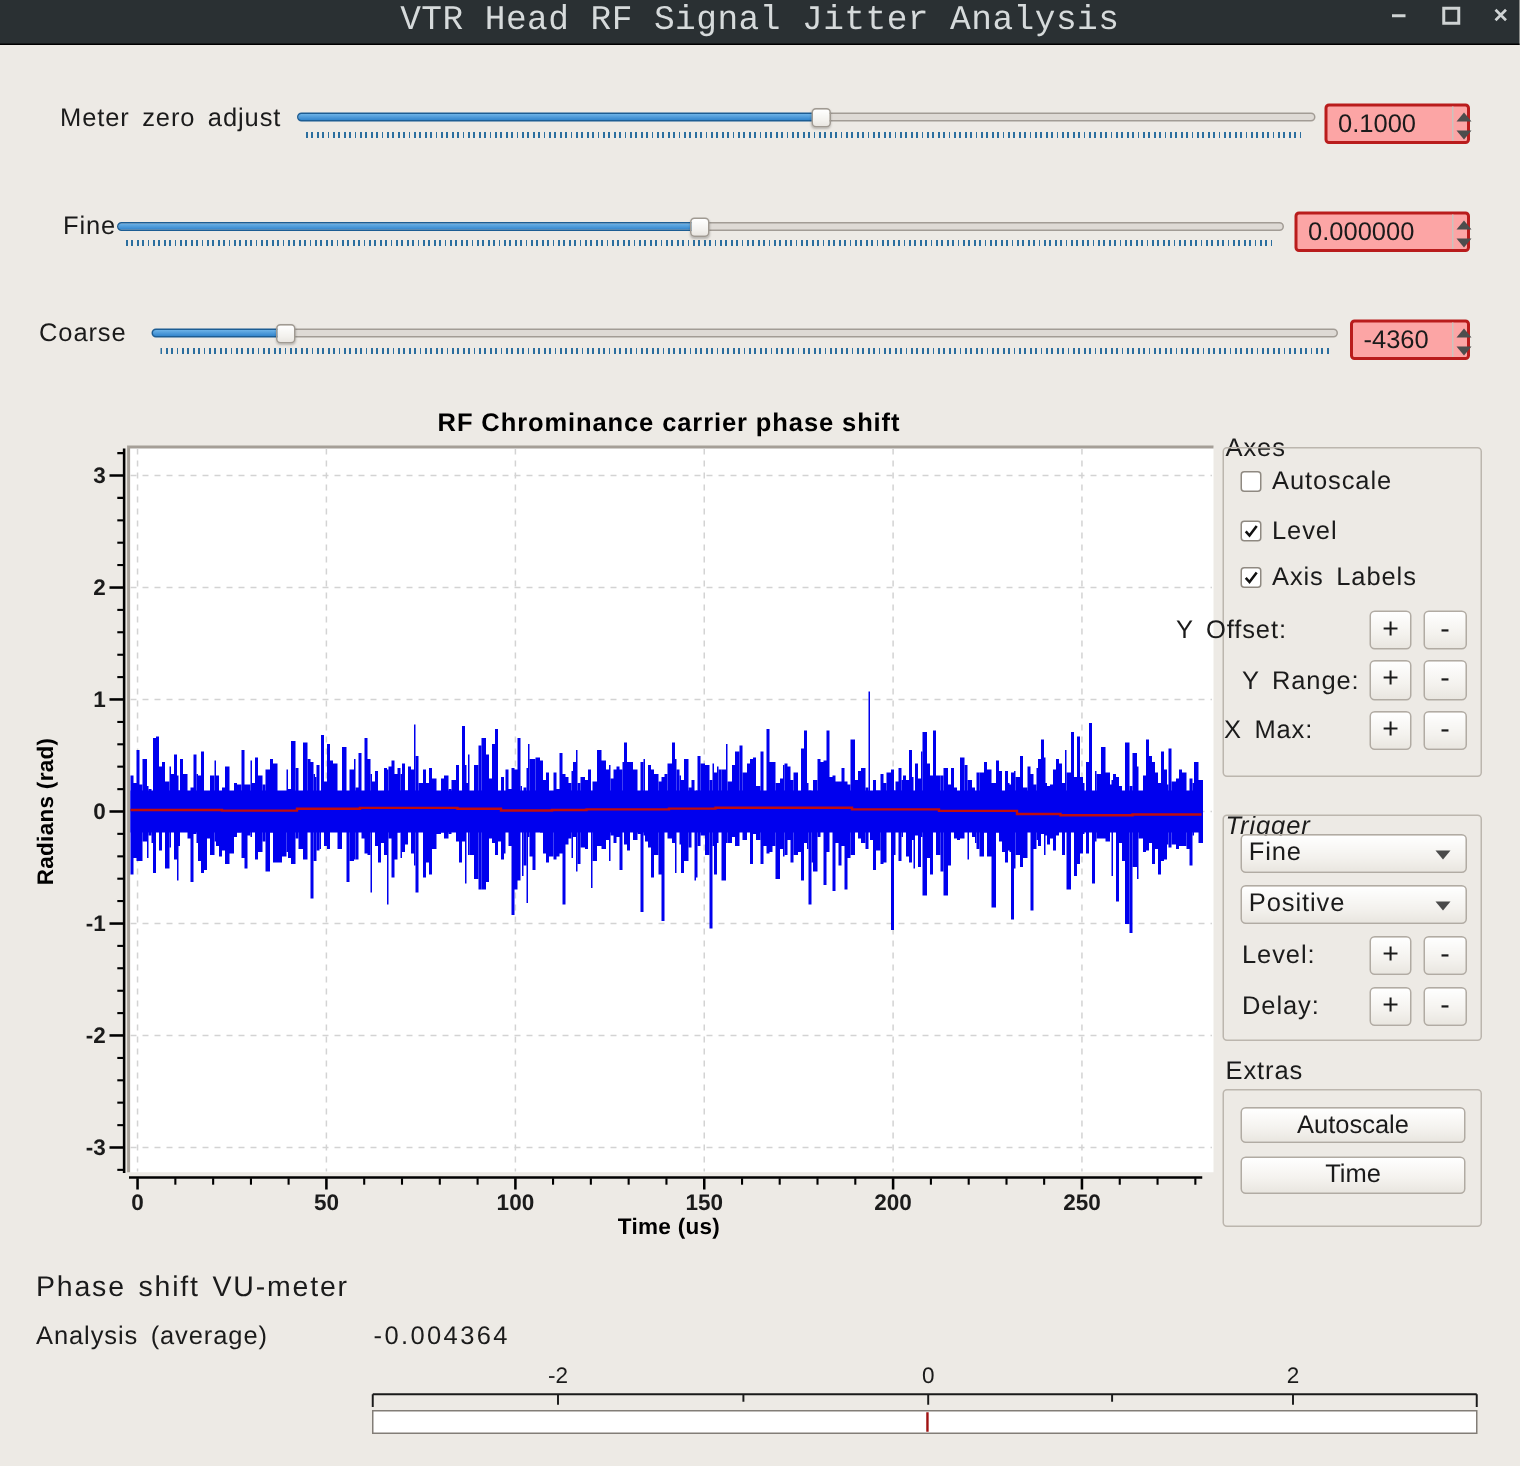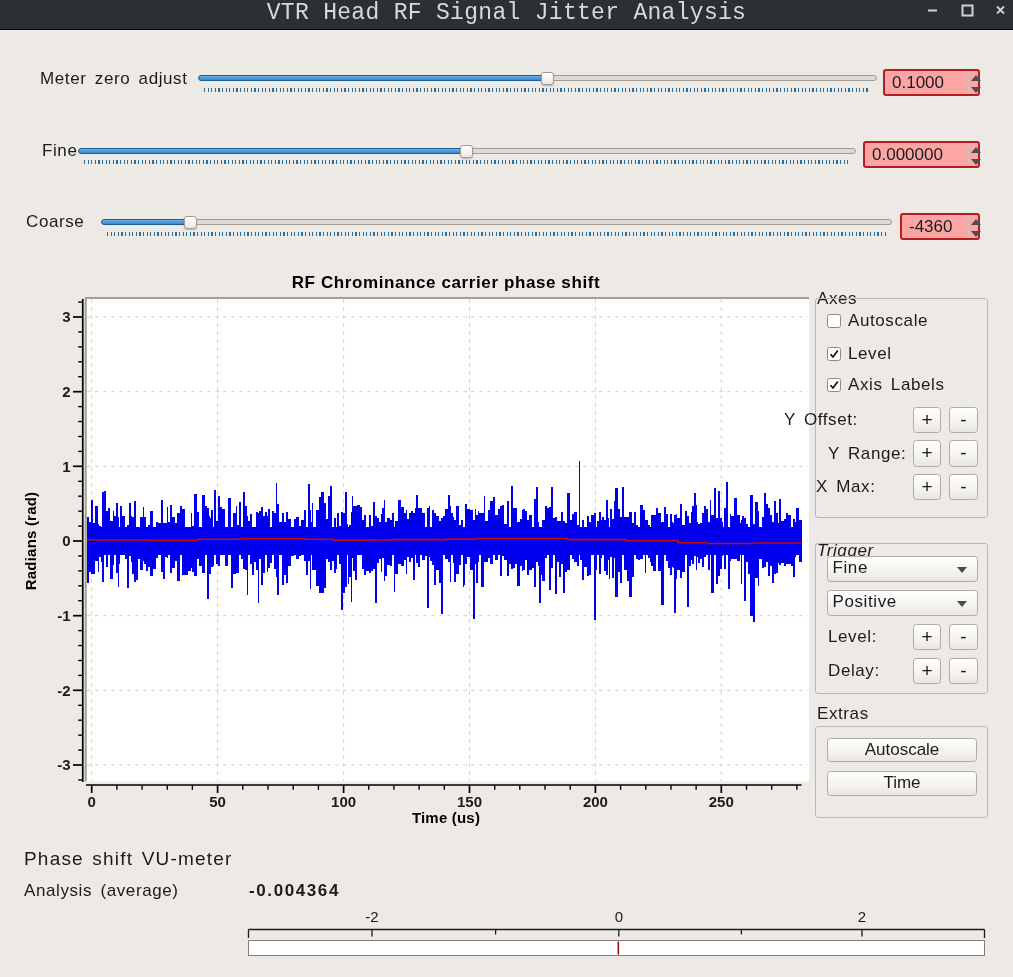--- a/index.html
+++ b/index.html
@@ -234,21 +234,21 @@
 <div class="abs btn pm" style="left:912.8px;top:657.5px;width:28.7px;height:26.6px;">+</div>
 <div class="abs btn pm" style="left:949px;top:657.5px;width:28.7px;height:26.6px;">-</div>
 
 <div class="abs lbl" style="left:817px;top:704px;">Extras</div>
 <div class="abs gbox" style="left:815px;top:726px;width:171px;height:90px;"></div>
 <div class="abs btn" style="left:827px;top:737.5px;width:150px;height:24.5px;">Autoscale</div>
 <div class="abs btn" style="left:827px;top:771px;width:150px;height:24.5px;">Time</div>
 
 <div class="abs lbl" style="left:24px;top:848px;font-weight:normal;font-size:19px;line-height:22px;letter-spacing:1.2px;word-spacing:2px;text-align:center;">Phase shift VU-meter</div>
 <div class="abs lbl" style="left:24px;top:881px;">Analysis (average)</div>
-<div class="abs lbl" style="left:249px;top:881px;letter-spacing:1.6px;font-weight:bold;">-0.004364</div>
+<div class="abs lbl" style="left:249px;top:881px;letter-spacing:1.6px;">-0.004364</div>
 <svg class="abs" style="left:0;top:900px;" width="1013" height="70" font-family="Liberation Sans, sans-serif">
   <g stroke="#1a1a1a" stroke-width="1.3" fill="none">
     <path d="M248.5 29.5 H984.5"></path>
     <path d="M248.5 29.5 V38"></path>
       <path d="M984.5 29.5 V38"></path>
     <path d="M372 29.5 V36.5"></path>
       <path d="M618.8 29.5 V36.5"></path>
       <path d="M862 29.5 V36.5"></path>
     <path d="M495.6 29.5 V34.5"></path>
       <path d="M741.4 29.5 V34.5"></path>

